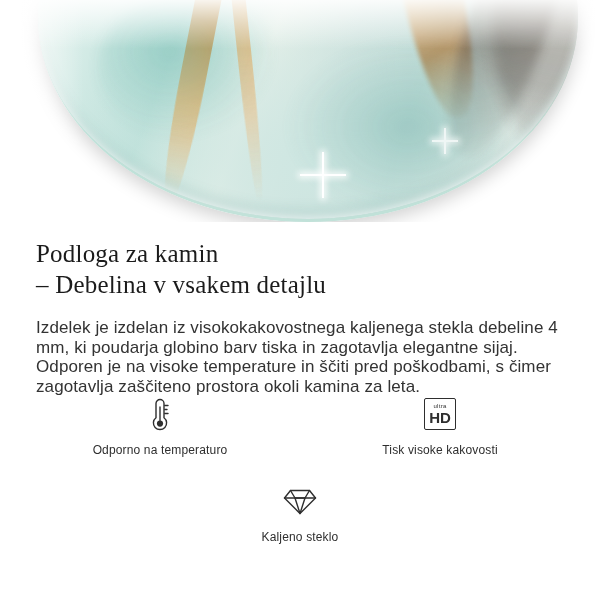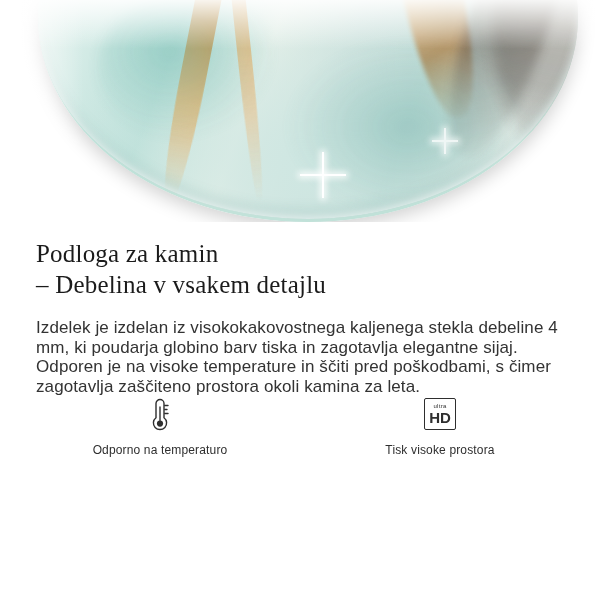--- a/index.html
+++ b/index.html
@@ -288,27 +288,38 @@
         <div class="feature-label">Odporno na temperaturo</div>
       </div>
 
       <div class="feature">
         <div class="feature-icon">
           <div class="ultrahd">
             <span class="u1">ultra</span>
             <span class="u2">HD</span>
           </div>
         </div>
-        <div class="feature-label">Tisk visoke prostora</div>
+        <div class="feature-label">Tisk visoke kakovosti</div>
       </div>
 
 
     </div>
 
     <div class="feature-row">
 
+      <div class="feature">
+        <div class="feature-icon">
+          <svg width="36" height="32" viewBox="0 0 36 32" fill="none" stroke="#2e2e2e" stroke-width="1.4" stroke-linejoin="round" stroke-linecap="round">
+            <path d="M8.5 5.5h19l6 7.5L18 28.5 2.5 13l6-7.5z"></path>
+            <path d="M2.5 13h31"></path>
+            <path d="M8.5 5.5 13 13l5 15.5L23 13l4.5-7.5"></path>
+            <path d="M13 13h10"></path>
+          </svg>
+        </div>
+        <div class="feature-label">Kaljeno steklo</div>
+      </div>
 
 
 
     </div>
   </div>
 
 </div>
 
 </body></html>

